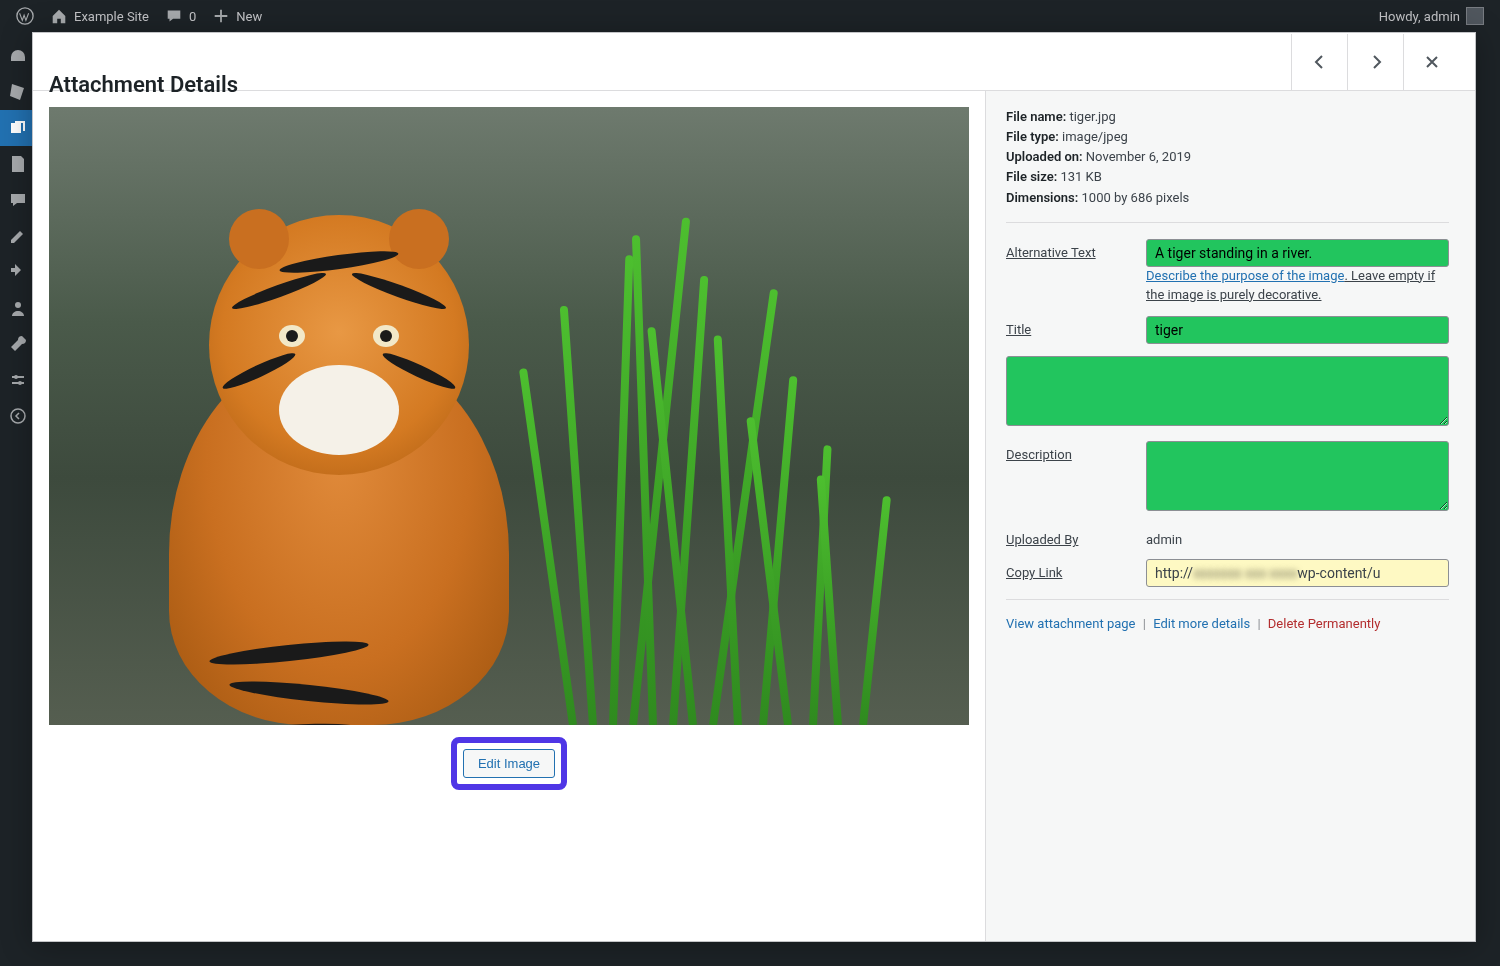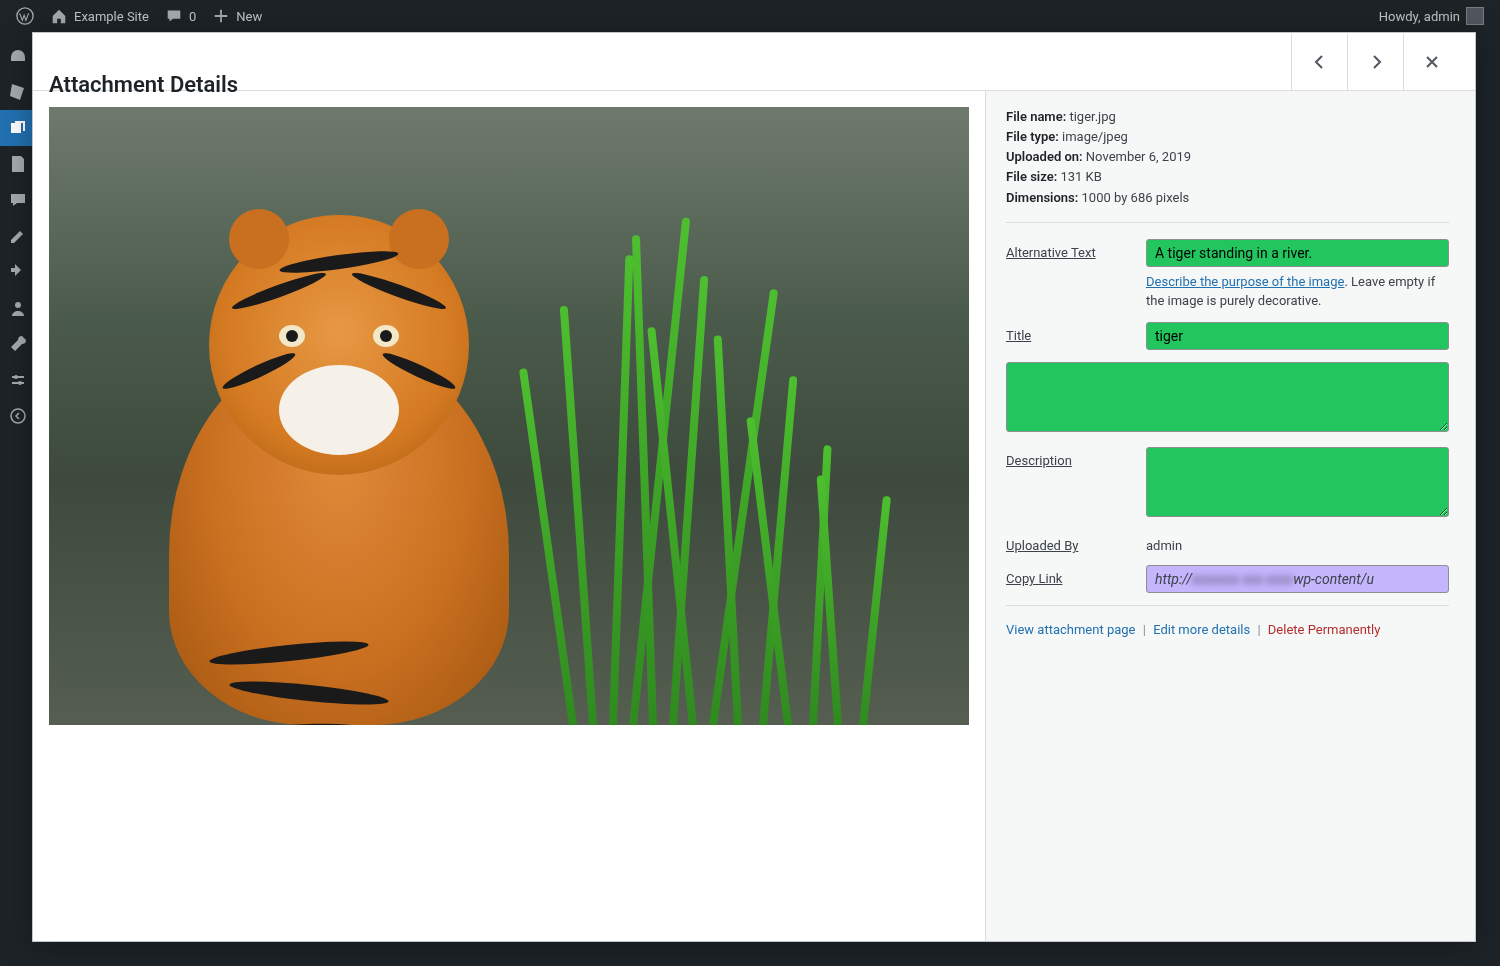--- a/index.html
+++ b/index.html
@@ -215,31 +215,30 @@
   width: 100%;
   border: 1px solid #8c8f94;
   border-radius: 3px;
   padding: 5px 8px;
   font-size: 14px;
   font-family: inherit;
   background: #22c55e;
 }
 .ctrl textarea { height: 70px; resize: both; }
 .ctrl .readonly {
-  background: #c4b5fd;
+  background: #fef9c3;
   border: 1px solid #8c8f94;
   border-radius: 3px;
   padding: 5px 8px;
   font-size: 14px;
   color: #3c434a;
   white-space: nowrap;
   overflow: hidden;
-  font-style: italic;
-}
-.help-text { font-size: 13px; color: #3c434a; margin-top: 6px; line-height: 1.45; }
+}
+.help-text { font-size: 13px; color: #3c434a; line-height: 1.45; text-decoration: underline; }
 .help-text a { color: #2271b1; text-decoration: underline; }
 .static-val { padding-top: 6px; font-size: 13px; color: #3c434a; }
 .action-links { font-size: 13px; margin-top: 10px; }
 .action-links a { color: #2271b1; text-decoration: none; }
 .action-links .sep { color: #8c8f94; padding: 0 4px; }
 .action-links a.danger { color: #b32d2e; }
 .blurred { color: transparent; text-shadow: 0 0 6px rgba(0,0,0,0.6); }
 </style>
 </head>
 <body>
@@ -395,20 +394,25 @@
               <div class="stripe s2"></div>
               <div class="stripe s3"></div>
             <div class="stripe s4"></div>
               <div class="stripe s5"></div>
             <div class="eye l"></div>
               <div class="eye r"></div>
             <div class="muzzle"></div>
           </div>
         </div>
       </div>
+      <div class="edit-wrap">
+        <span class="edit-highlight">
+          <button class="edit-btn">Edit Image</button>
+        </span>
+      </div>
     </div>
 
     <div class="info-col">
       <div class="meta-list">
         <div><span class="mk">File name:</span> <span>tiger.jpg</span></div>
         <div><span class="mk">File type:</span> <span>image/jpeg</span></div>
         <div><span class="mk">Uploaded on:</span> <span>November 6, 2019</span></div>
         <div><span class="mk">File size:</span> <span>131 KB</span></div>
         <div><span class="mk">Dimensions:</span> <span>1000 by 686 pixels</span></div>
       </div>

